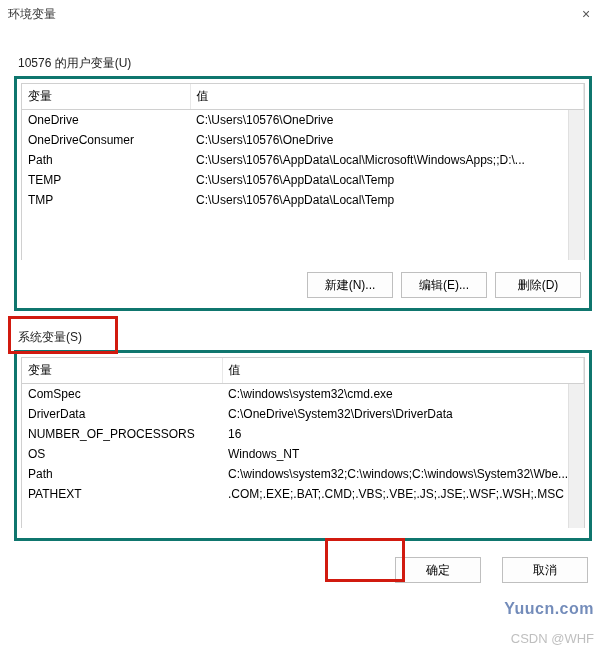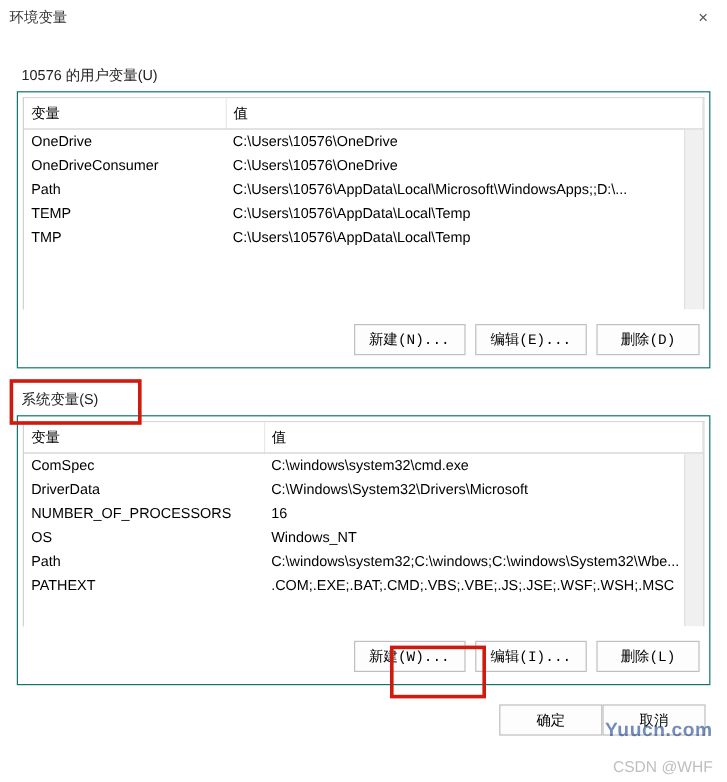--- a/index.html
+++ b/index.html
@@ -31,21 +31,21 @@
   }
   .content {
     padding: 8px 14px 0 14px;
   }
   .section-label {
     font-size: 12px;
     color: #222;
     margin: 18px 0 4px 4px;
   }
   .groupbox {
-    border: 1px solid #0f766e;
+    border: 3px solid #0f766e;
     padding: 4px 4px 10px 4px;
     background: #fff;
   }
   .table-wrap {
     border: 1px solid #d0d0d0;
     border-bottom: none;
     position: relative;
   }
   table {
     border-collapse: collapse;
@@ -85,21 +85,20 @@
     bottom: 0;
     width: 16px;
     background: #f0f0f0;
     border-left: 1px solid #e0e0e0;
   }
   .btn-row {
     display: flex;
     justify-content: flex-end;
     gap: 8px;
     padding: 12px 4px 0 0;
-    font-family: Liberation Mono, monospace;
   }
   button.win-btn {
     min-width: 86px;
     height: 26px;
     background: #fdfdfd;
     border: 1px solid #bfbfbf;
     font-family: inherit;
     font-size: 12px;
     padding: 0 12px;
     cursor: default;
@@ -134,21 +133,21 @@
   .csdn-mark {
     position: absolute;
     right: 12px;
     bottom: 6px;
     font-size: 13px;
     color: #bfbfbf;
   }
   .footer-btns {
     display: flex;
     justify-content: flex-end;
-    gap: 0;
+    gap: 21px;
     padding: 16px 18px 0 0;
   }
 </style>
 </head>
 <body>
 
 <div class="titlebar">
   <span>环境变量</span>
   <span class="close-x">×</span>
 </div>
@@ -230,21 +229,21 @@
               <col style="width:200px">
               <col>
             </colgroup>
           <tbody id="sys-rows">
               <tr>
                 <td>ComSpec</td>
                 <td>C:\windows\system32\cmd.exe</td>
               </tr>
               <tr>
                 <td>DriverData</td>
-                <td>C:\Windows\System32\Drivers\Microsoft</td>
+                <td>C:\OneDrive\System32\Drivers\DriverData</td>
               </tr>
               <tr>
                 <td>NUMBER_OF_PROCESSORS</td>
                 <td>16</td>
               </tr>
               <tr>
                 <td>OS</td>
                 <td>Windows_NT</td>
               </tr>
               <tr>
@@ -253,25 +252,20 @@
               </tr>
               <tr>
                 <td>PATHEXT</td>
                 <td>.COM;.EXE;.BAT;.CMD;.VBS;.VBE;.JS;.JSE;.WSF;.WSH;.MSC</td>
               </tr>
             </tbody>
         </table>
         <div class="scrollbar"></div>
       </div>
     </div>
-    <div class="btn-row">
-      <button class="win-btn">新建(W)...</button>
-      <button class="win-btn">编辑(I)...</button>
-      <button class="win-btn">删除(L)</button>
-    </div>
   </div>
 
 </div>
 
 <div class="footer-btns">
   <button class="win-btn">确定</button>
   <button class="win-btn">取消</button>
 </div>
 
 <div class="red-highlight-1"></div>

